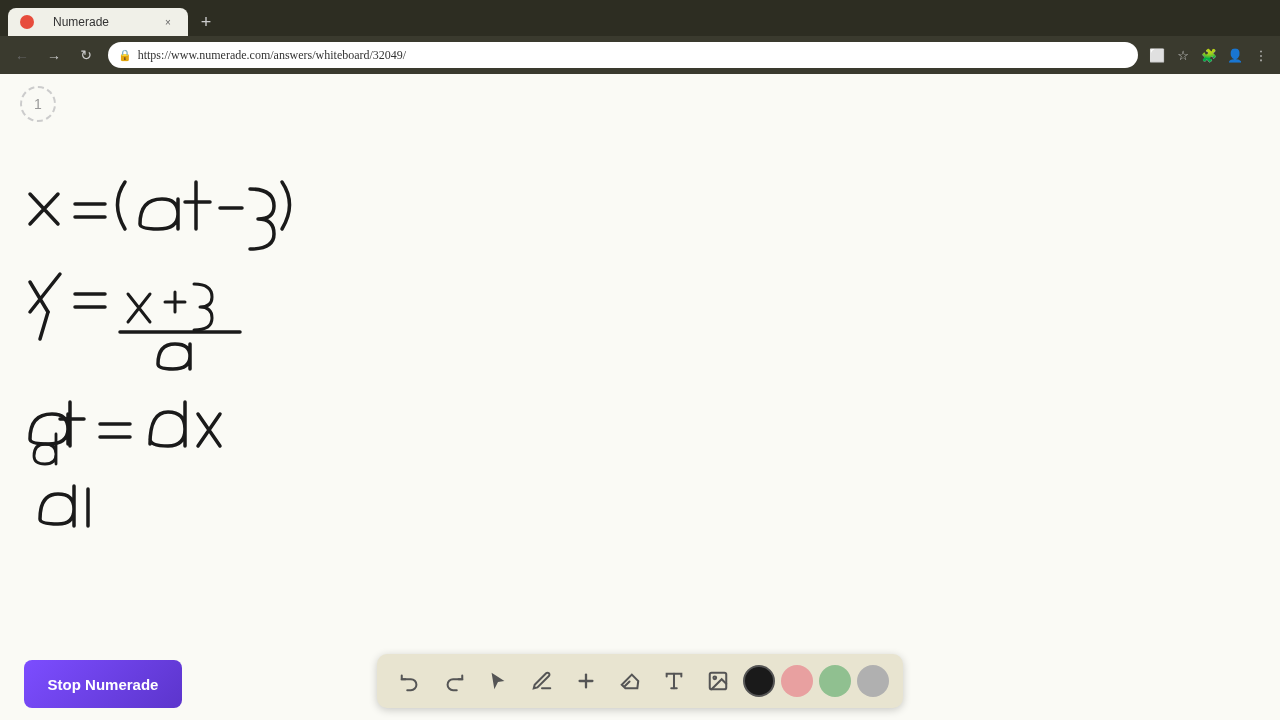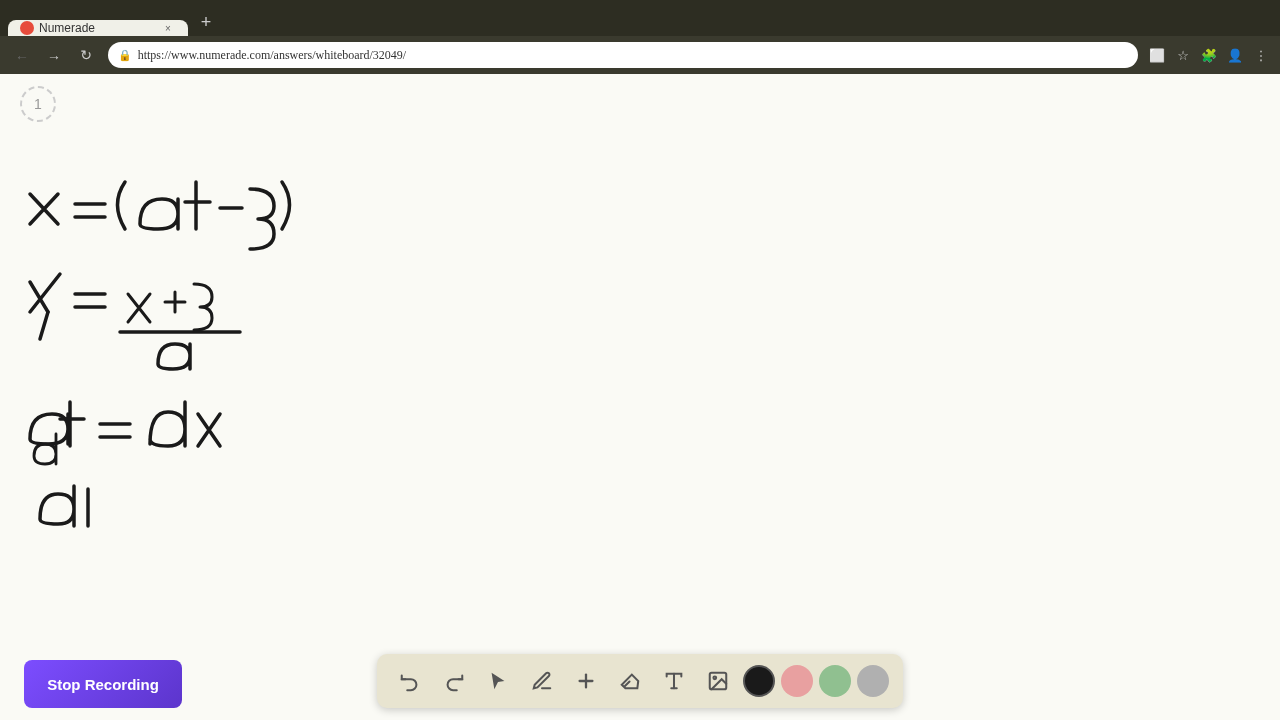--- a/index.html
+++ b/index.html
@@ -27,23 +27,23 @@
       align-items: flex-end;
       padding: 0 8px;
     }
 
     .tab {
       display: flex;
       align-items: center;
       background: #f0f0e8;
       border-radius: 8px 8px 0 0;
       padding: 0 12px;
-      height: 16px;
+      height: 28px;
       min-width: 180px;
-      gap: 5px;
+      gap: 19px;
       font-size: 12px;
       color: #333;
     }
 
     .tab-favicon {
       width: 14px;
       height: 14px;
       background: #e74c3c;
       border-radius: 50%;
       display: flex;
@@ -346,21 +346,21 @@
         <path d="M 188 280 L 210 312 M 210 280 L 188 312" stroke="#1a1a1a" stroke-width="3.5" stroke-linecap="round" fill="none"></path>
 
         <path d="M 30 385 Q 30 360 48 360 Q 64 360 64 375 Q 64 390 48 390 Q 30 390 30 385 M 64 352 L 64 392" stroke="#1a1a1a" stroke-width="3.5" stroke-linecap="round" fill="none"></path>
 
         <line x1="78" y1="355" x2="78" y2="392" stroke="#1a1a1a" stroke-width="3.5" stroke-linecap="round"></line>
       </svg>
     </div>
   </div>
 
   <button class="stop-recording-btn">
-    <span>Stop Recording</span>
+    <span>Stop Numerade</span>
   </button>
 
   <div class="bottom-toolbar">
 
     <div class="toolbar-btn" title="Undo">
       <svg viewBox="0 0 24 24" fill="none" stroke="#555" stroke-width="2.2" stroke-linecap="round">
         <path d="M3 10h10a6 6 0 0 1 0 12H9"></path>
         <polyline points="3,6 3,10 7,10"></polyline>
       </svg>
     </div>

